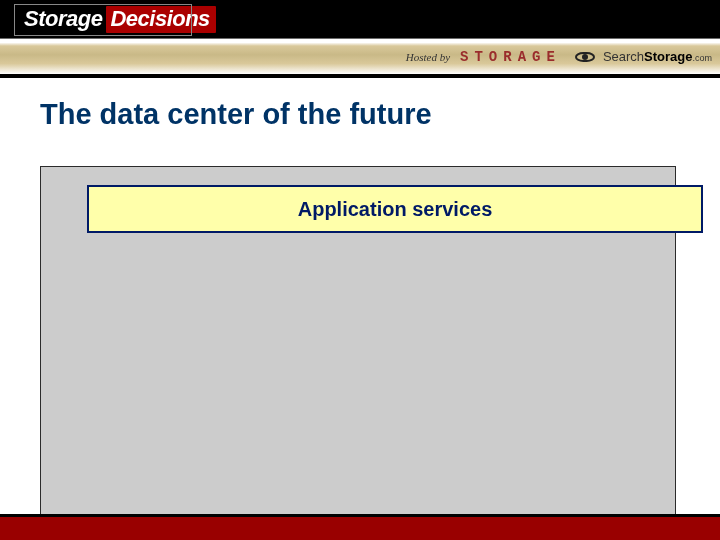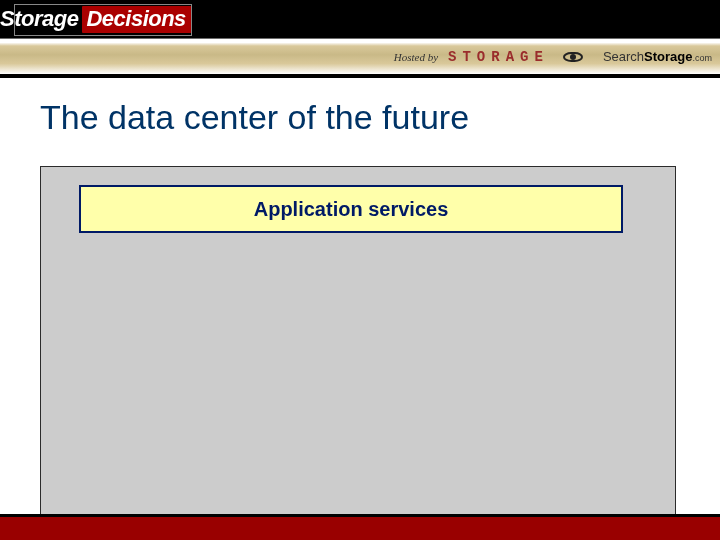--- a/index.html
+++ b/index.html
@@ -9,21 +9,21 @@
     background: #ffffff;
     font-family: Verdana, Geneva, sans-serif;
     overflow: hidden;
     position: relative;
   }
   .top-bar {
     height: 38px;
     background: #000000;
     display: flex;
     align-items: center;
-    padding-left: 0;
+    padding-left: 24px;
   }
   .brand {
     font-family: "Trebuchet MS", Arial, sans-serif;
     font-size: 22px;
     font-style: italic;
     font-weight: 700;
     letter-spacing: -0.5px;
   }
   .brand .storage { color: #ffffff; }
   .brand .decisions {
@@ -67,21 +67,21 @@
     font-family: "Courier New", monospace;
     letter-spacing: 6px;
     font-size: 14px;
     font-weight: 700;
     color: #9a2c2c;
     margin-right: 14px;
   }
   .search-logo {
     display: inline-flex;
     align-items: center;
-    gap: 20px;
+    gap: 8px;
     color: #222;
     font-size: 13px;
   }
   .eye-icon {
     width: 20px; height: 14px;
     position: relative;
     display: inline-block;
   }
   .eye-icon::before {
     content: "";
@@ -109,39 +109,39 @@
     width: 100%;
     background: #000;
   }
 
   .content {
     position: relative;
     width: 100%;
   }
   .slide-title {
     font-family: Verdana, Geneva, sans-serif;
-    font-size: 34px;
+    font-size: 29px;
     color: #003366;
-    font-weight: 400;
+    font-weight: 700;
     margin: 20px 0 27px 40px;
   }
   .panel {
     position: absolute;
     left: 40px;
     top: 68px;
     width: 636px;
     height: 350px;
     background: #cccccc;
     border: 1px solid #2b2b2b;
   }
   .app-box {
     position: absolute;
-    left: 38px;
+    left: 46px;
     top: 18px;
-    width: 544px;
+    width: 616px;
     height: 48px;
     background: #ffffaa;
     border: 2px solid #001a66;
     display: flex;
     align-items: center;
     justify-content: center;
   }
   .app-text {
     font-family: Verdana, Geneva, sans-serif;
     font-weight: 700;

